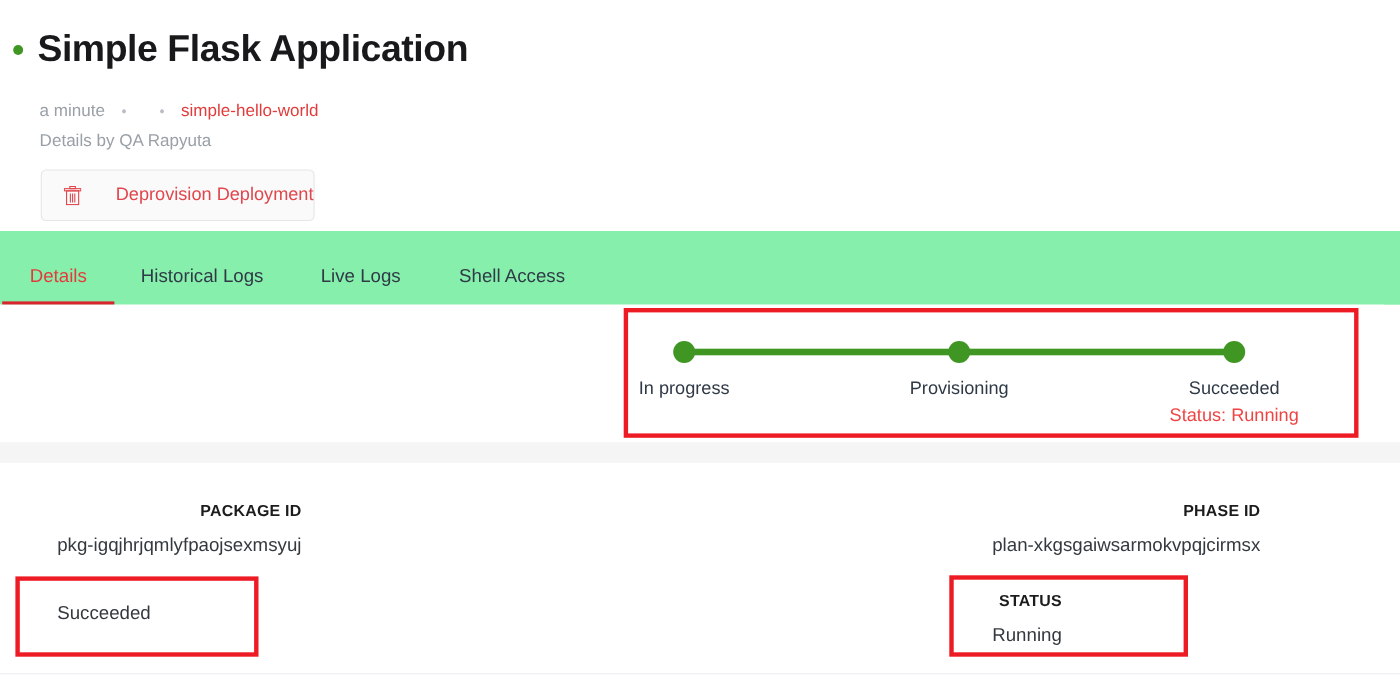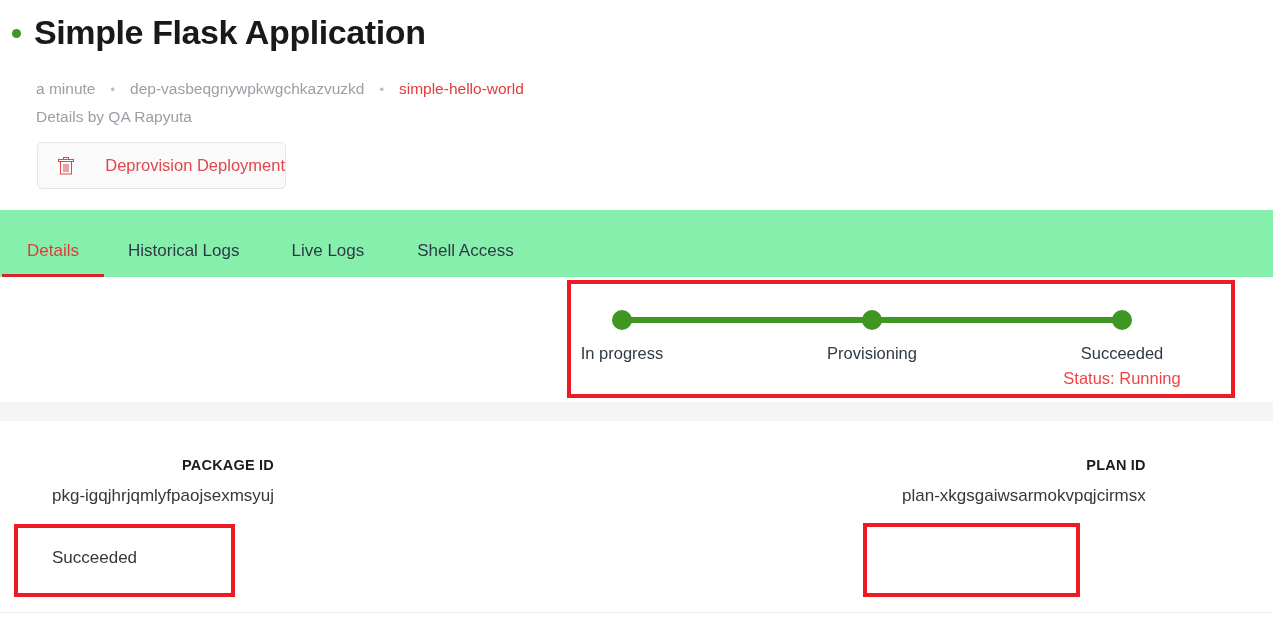--- a/index.html
+++ b/index.html
@@ -13,21 +13,21 @@
     position: relative;
     overflow: hidden;
     font-family: "Liberation Sans", sans-serif;
     color: #2b2b2b;
     -webkit-font-smoothing: antialiased;
   }
 
   
   .page-header {
     position: absolute;
-    top: 0;
+    top: 12px;
     left: 0;
     width: 1015px;
     height: 210px;
     background: #ffffff;
     box-sizing: border-box;
     padding-left: 12px;
   }
   .title-row {
     position: absolute;
     left: 12px;
@@ -283,21 +283,20 @@
 <div class="page-header">
 
   <div class="title-row">
     <span class="status-dot"></span>
     <span class="page-title">Simple Flask Application</span>
   </div>
 
   <div class="meta-row">
     <span>a minute</span>
     <span class="meta-sep">•</span>
-    <span>dep-vasbeqgnywpkwgchkazvuzkd</span>
     <span class="meta-sep">•</span>
     <a class="meta-link" href="#">simple-hello-world</a>
   </div>
 
   <div class="created-by">Details by QA Rapyuta</div>
 
   <div class="deprovision-btn">
     <svg class="trash-icon" viewBox="0 0 16 18" aria-hidden="true">
       <rect x="0.5" y="2.5" width="15" height="2" fill="none" stroke="#e0474c" stroke-width="1"></rect>
       <rect x="2.5" y="4.5" width="11" height="12.5" fill="none" stroke="#e0474c" stroke-width="1"></rect>
@@ -342,28 +341,32 @@
 <div class="band"></div>
 
 <div class="details">
 
   <div class="field f-pkg">
     <div class="field-label">PACKAGE ID</div>
     <div class="field-value">pkg-igqjhrjqmlyfpaojsexmsyuj</div>
   </div>
 
   <div class="field f-plan">
-    <div class="field-label">PLAN ID</div>
+    <div class="field-label">PHASE ID</div>
     <div class="field-value">plan-xkgsgaiwsarmokvpqjcirmsx</div>
   </div>
 
   <div class="field f-phase">
     <div class="field-value">Succeeded</div>
   </div>
 
+  <div class="field f-status">
+    <div class="field-label">STATUS</div>
+    <div class="field-value">Running</div>
+  </div>
 
 </div>
 
 <div class="bottom-rule"></div>
 
 <div class="annot annot-stepper"></div>
 <div class="annot annot-phase"></div>
 <div class="annot annot-status"></div>
 
 </body></html>

